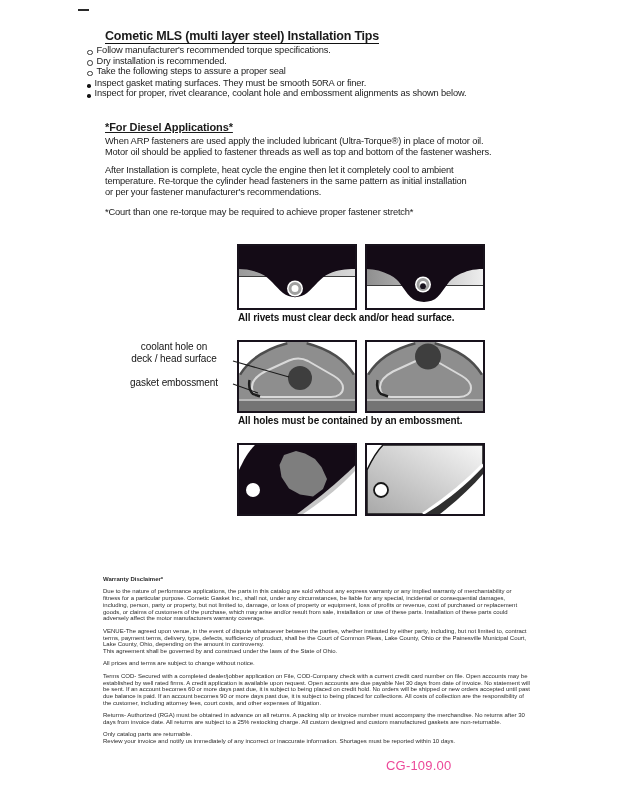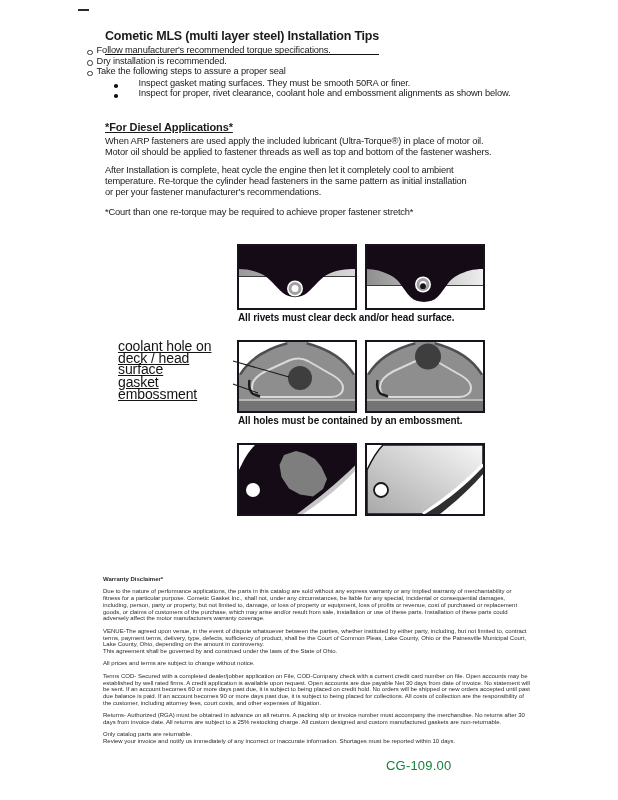--- a/index.html
+++ b/index.html
@@ -1,39 +1,39 @@
 <!DOCTYPE html>
 <html><head>
 <meta charset="utf-8">
 <style>
   html,body{margin:0;padding:0;background:#ffffff;}
   .page{position:relative;width:618px;height:800px;background:#ffffff;overflow:hidden;
         font-family:"Liberation Sans",sans-serif;color:#1b1b1b;}
   .abs{position:absolute;}
   .crop-mark{position:absolute;left:78px;top:9px;width:11px;height:2.4px;background:#2a2a2a;}
   .title{font-size:12.5px;font-weight:bold;letter-spacing:-0.2px;border-bottom:1.6px solid #111;
-         padding-bottom:11px;display:inline-block;white-space:nowrap;}
+         padding-bottom:0;display:inline-block;white-space:nowrap;}
   .body-line{font-size:9.3px;letter-spacing:-0.15px;white-space:nowrap;color:#1c1c1c;}
   .bullet-row{display:flex;align-items:flex-end;height:10.4px;}
   .open-bullet{width:3.6px;height:3.6px;border:1px solid #3a3a3a;border-radius:50%;
                margin-right:4px;flex:none;background:#fff;}
   .filled-bullet{width:3.6px;height:3.6px;background:#141414;border-radius:50%;
                  margin-right:4px;flex:none;}
-  .sub{margin-left:27px;gap:17px;}
+  .sub{}
   .h2{font-size:11px;font-weight:bold;letter-spacing:-0.1px;white-space:nowrap;text-decoration:underline;}
   .para-line{font-size:9.3px;letter-spacing:-0.15px;line-height:10.8px;white-space:nowrap;color:#1c1c1c;}
   .rw-label{font-size:13px;width:120px;text-align:left;color:#141414;letter-spacing:0.2px;white-space:nowrap;margin-top:19px;}
   .caption{font-size:10px;letter-spacing:-0.1px;color:#121212;white-space:nowrap;font-weight:bold;}
   .caption-wrap{font-size:10px;letter-spacing:-0.1px;color:#121212;width:225px;line-height:11.5px;white-space:normal;}
-  .callout{font-size:14px;letter-spacing:-0.1px;text-align:left;line-height:11.5px;color:#141414;width:112px;text-decoration:underline;}
+  .callout{font-size:10px;letter-spacing:-0.1px;text-align:center;line-height:11.5px;color:#141414;width:112px;}
   .disc{width:427px;font-size:6px;line-height:6.8px;color:#2b2b2b;letter-spacing:0;}
   .disc p{margin:0 0 5.5px 0;}
   .disc p.tight{margin-bottom:0;}
   .disc .b{font-weight:bold;}
-  .pagenum{font-size:13px;color:#15803d;letter-spacing:0.2px;white-space:nowrap;}
+  .pagenum{font-size:13px;color:#ec4899;letter-spacing:0.2px;white-space:nowrap;}
 </style>
 </head>
 <body>
 
 <div class="page">
 
   <div class="crop-mark"></div>
 
   <div class="abs" style="left:105px;top:26px">
     <span class="title">Cometic MLS (multi layer steel) Installation Tips</span>

